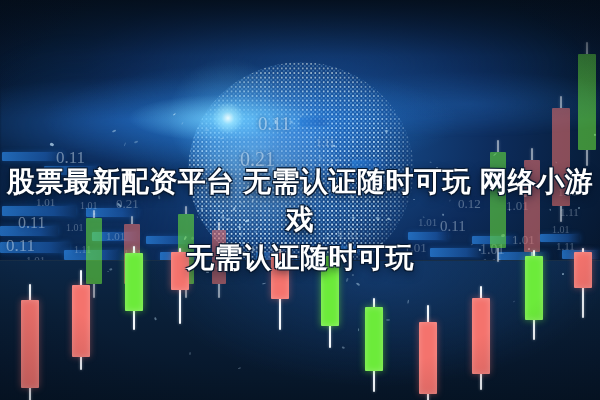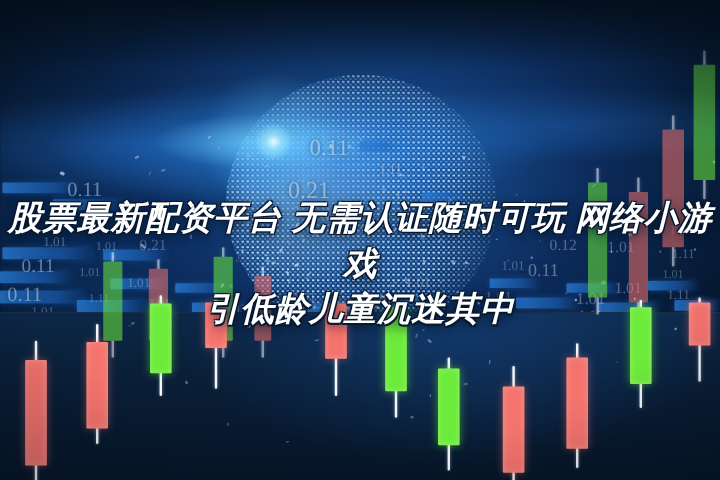--- a/index.html
+++ b/index.html
@@ -126,21 +126,21 @@
     letter-spacing:.5px;
     text-shadow:
       0 0 2px rgba(10,28,52,.95),
       1px 1px 0 rgba(8,24,46,.95),
      -1px 1px 0 rgba(8,24,46,.95),
       1px -1px 0 rgba(8,24,46,.95),
      -1px -1px 0 rgba(8,24,46,.95),
       0 3px 10px rgba(4,14,30,.80);
     pointer-events:none;
   }
-  #headline .line{display:block;font-style:italic;}
+  #headline .line{display:block;}
 </style>
 </head>
 <body>
 
 <div id="stage">
 
   <div class="layer" id="bg-base"></div>
   <div class="layer" id="bg-swirl"></div>
   <div id="globe">
     <div id="globe-dots"></div>
@@ -433,16 +433,16 @@
       <div class="candle down" style="left: 574.1px; top: 248px; width: 18px; height: 70px;">
         <div class="wick" style="top: 0px; height: 70px;"></div>
         <div class="body" style="top: 4px; height: 36px;"></div>
       </div>
     </div>
 
   <div class="layer" id="bg-vignette"></div>
 
   <div id="headline">
     <span class="line">股票最新配资平台 无需认证随时可玩 网络小游戏</span>
-    <span class="line">引低龄儿童沉迷其中</span>
+    <span class="line">无需认证随时可玩</span>
   </div>
 
 </div>
 
 </body></html>

